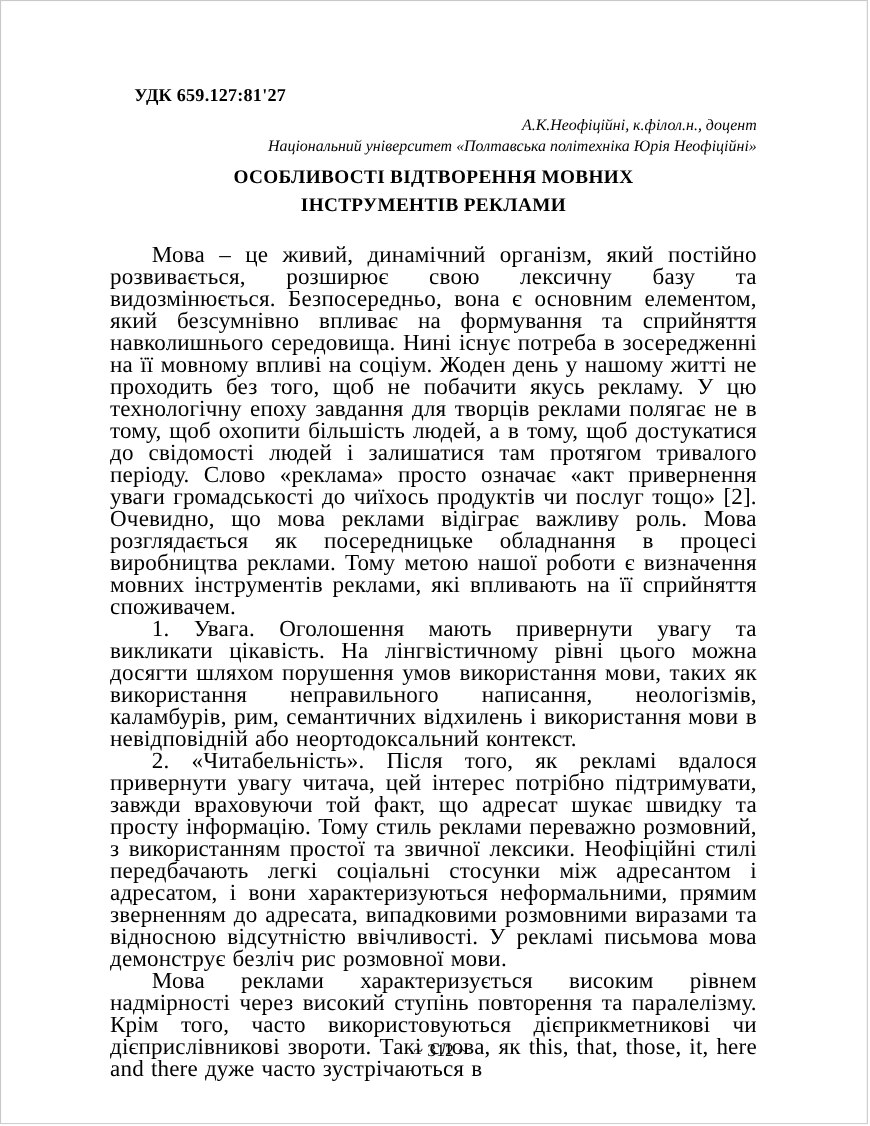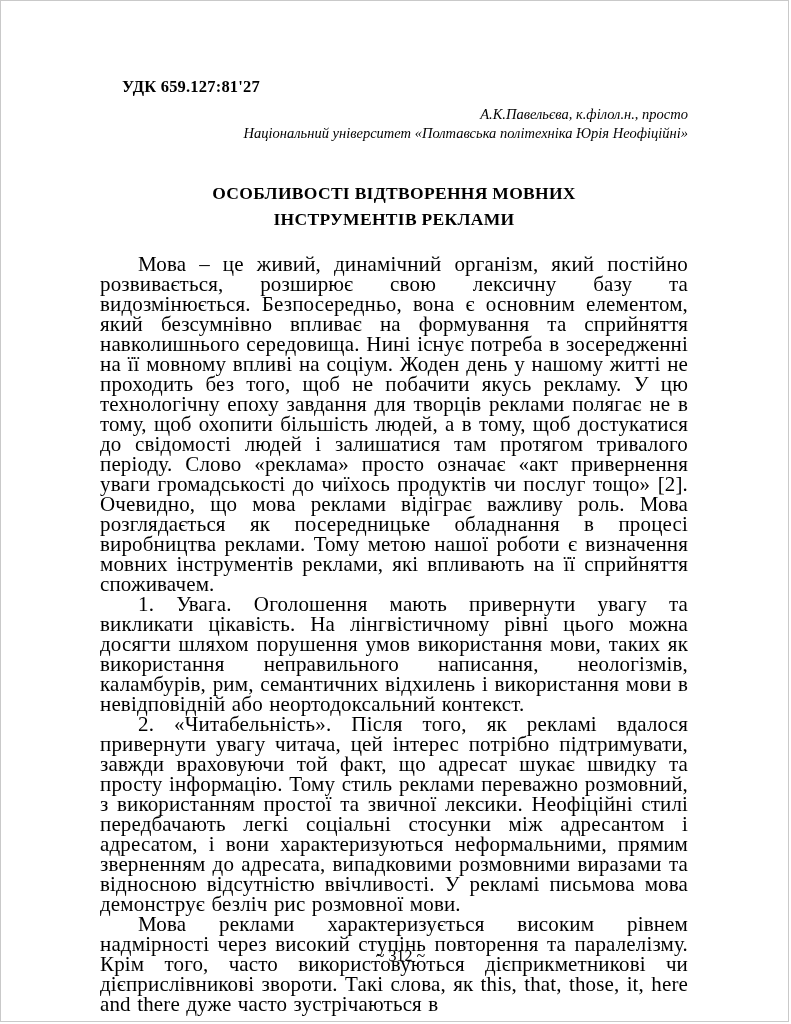--- a/index.html
+++ b/index.html
@@ -31,21 +31,21 @@
     font-size: 14.5px;
     line-height: 19px;
     margin: 0;
   }
   .title {
     text-align: center;
     font-weight: bold;
     font-size: 17.5px;
     line-height: 26px;
     letter-spacing: 0.3px;
-    margin-top: 37px;
+    margin-top: 4px;
   }
   .body-text {
     margin-top: 22px;
     font-size: 21px;
     line-height: 20px;
     text-align: justify;
     letter-spacing: 0.15px;
     word-spacing: 1px;
   }
   .body-text p {
@@ -62,21 +62,21 @@
   }
 </style>
 </head>
 <body>
 
 <div class="page">
 
   <div class="udc">УДК 659.127:81'27</div>
 
   <div class="authors">
-    <div>А.К.Павельєва, к.філол.н., просто</div>
+    <div>А.К.Неофіційні, к.філол.н., доцент</div>
     <div>Національний університет «Полтавська політехніка Юрія Неофіційні»</div>
   </div>
 
   <div class="title">
     <div>ОСОБЛИВОСТІ ВІДТВОРЕННЯ МОВНИХ</div>
     <div>ІНСТРУМЕНТІВ РЕКЛАМИ</div>
   </div>
 
   <div class="body-text">
     <p>Мова – це живий, динамічний організм, який постійно розвивається, розширює свою лексичну базу та видозмінюється. Безпосередньо, вона є основним елементом, який безсумнівно впливає на формування та сприйняття навколишнього середовища. Нині існує потреба в зосередженні на її мовному впливі на соціум.  Жоден день у нашому житті не проходить без того, щоб не побачити якусь рекламу. У цю технологічну епоху завдання для творців реклами полягає не в тому, щоб охопити більшість людей, а в тому, щоб достукатися до свідомості людей і залишатися там протягом тривалого періоду. Слово «реклама» просто означає «акт привернення уваги громадськості до чиїхось продуктів чи послуг тощо» [2]. Очевидно, що мова реклами відіграє важливу роль. Мова розглядається як посередницьке обладнання в процесі виробництва реклами. Тому метою нашої роботи є визначення мовних інструментів реклами, які впливають на її сприйняття споживачем.</p>

